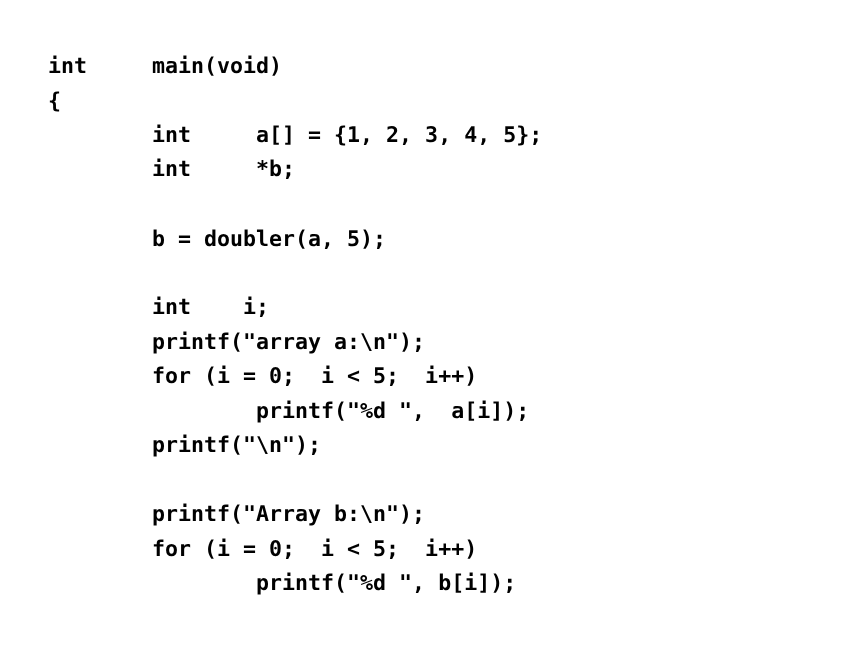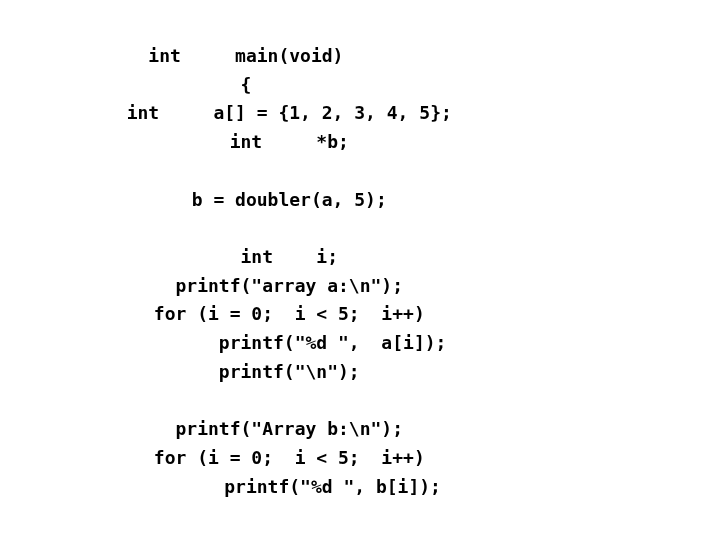--- a/index.html
+++ b/index.html
@@ -12,21 +12,20 @@
     height: 540px;
     background: #ffffff;
     overflow: hidden;
     font-family: "DejaVu Sans Mono", "Liberation Mono", monospace;
   }
   #slide {
     position: relative;
     width: 720px;
     height: 408px;
     background: #ffffff;
-    text-align: center;
   }
   #code-block {
     position: absolute;
     left: 40px;
     top: 42px;
     margin: 0;
     padding: 0;
     font-family: "DejaVu Sans Mono", "Liberation Mono", monospace;
     font-size: 18px;
     font-weight: bold;

